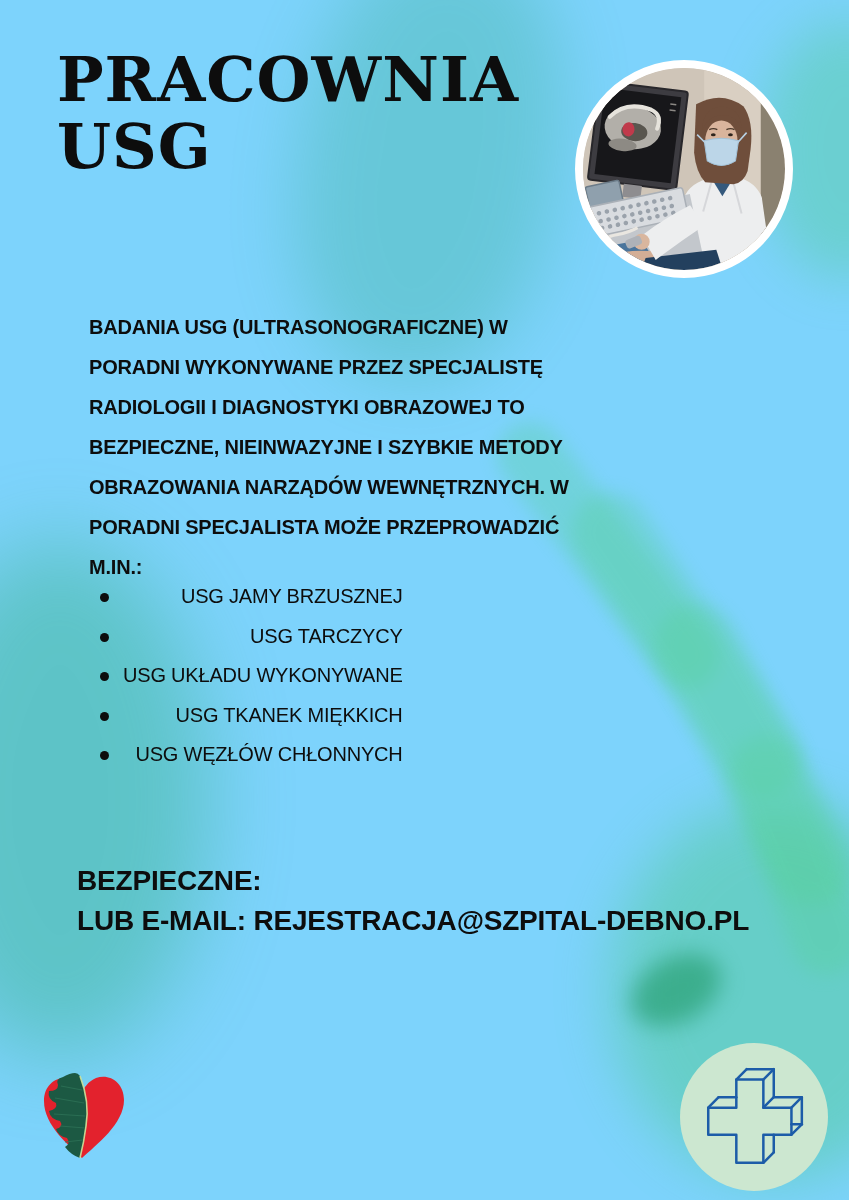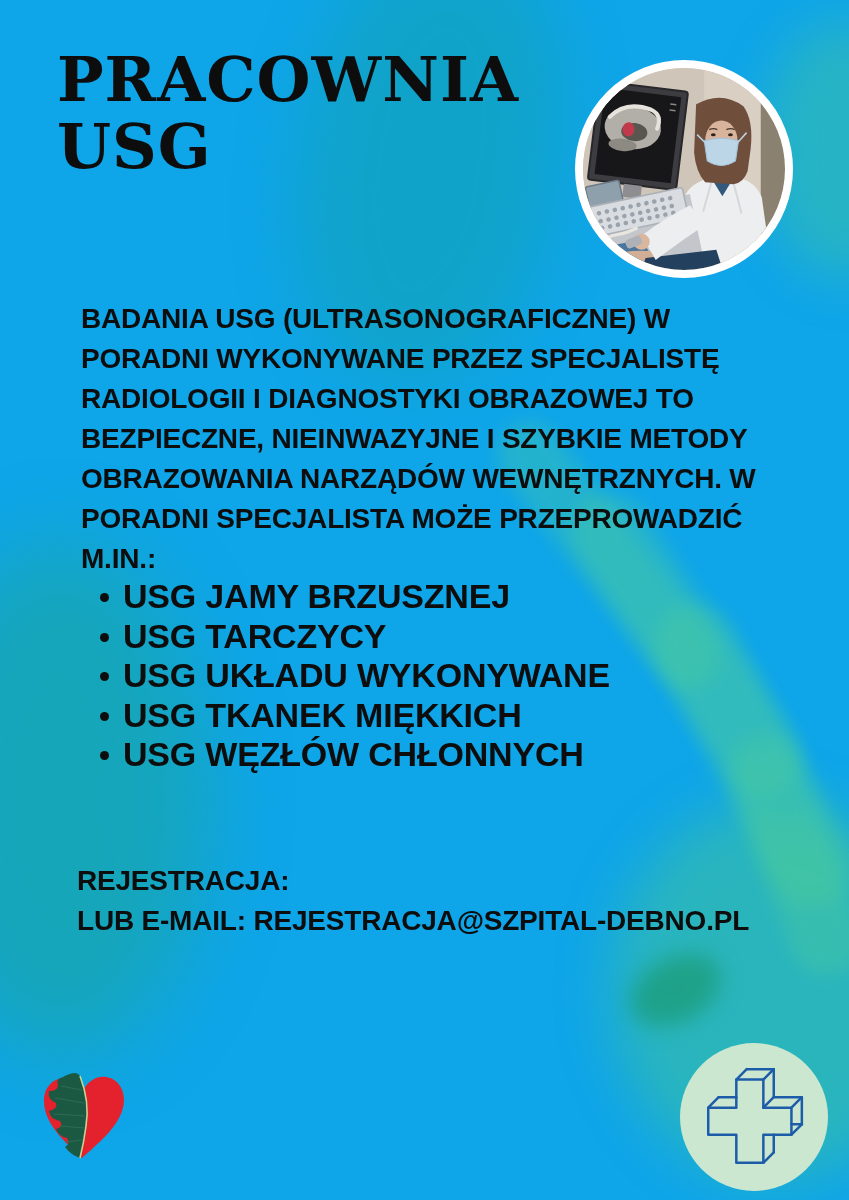--- a/index.html
+++ b/index.html
@@ -1,18 +1,18 @@
 <!DOCTYPE html>
 <html><head>
 <meta charset="utf-8">
 <style>
   html,body{margin:0;padding:0;background:#222;}
   .poster{
     position:relative;width:849px;height:1200px;overflow:hidden;
-    background:#0ea5e9;
+    background:#7dd3fc;
     font-family:"Liberation Sans",sans-serif;color:#0d0d0d;
   }
   
   .tex{position:absolute;pointer-events:none;}
   .tex-streak{left:300px;top:-60px;width:260px;height:440px;background:#1a9e5e;opacity:.22;filter:blur(34px);transform:rotate(9deg);border-radius:45%;}
   .tex-topright{left:760px;top:20px;width:170px;height:260px;background:#4ecb8d;opacity:.38;filter:blur(26px);border-radius:50%;}
   .tex-palm{left:610px;top:800px;width:330px;height:380px;background:#4cc98a;opacity:.45;filter:blur(28px);border-radius:50%;}
   .tex-finger{background:#55d193;opacity:.30;filter:blur(9px);border-radius:60px;}
   .f1{left:575px;top:395px;width:66px;height:320px;transform:rotate(-38deg);}
   .f2{left:648px;top:470px;width:78px;height:350px;transform:rotate(-34deg);}
@@ -28,25 +28,25 @@
     font-size:62px;line-height:67px;letter-spacing:1px;color:#0d0d0d;
   }
   
   .photo-wrap{
     position:absolute;left:575px;top:60px;width:202px;height:202px;
     border:8px solid #ffffff;border-radius:50%;overflow:hidden;background:#cfc5b8;
   }
   .photo-wrap svg{display:block;}
   
   .intro{
-    position:absolute;left:77px;top:295px;width:730px;margin:4px;
-    font-size:28px;font-weight:bold;line-height:40px;white-space:pre-line;letter-spacing:-.2px;
+    position:absolute;left:77px;top:295px;width:730px;margin:12px;
+    font-size:20px;font-weight:bold;line-height:40px;white-space:pre-line;letter-spacing:-.2px;
   }
   .usg-list{position:absolute;left:77px;top:577px;margin:0;padding:0;list-style:none;}
-  .usg-list li{position:relative;padding-left:46px;font-size:34px;font-weight:bold;line-height:39.5px;letter-spacing:-.2px;}
+  .usg-list li{position:relative;padding-left:46px;font-size:20px;font-weight:normal;line-height:39.5px;letter-spacing:-.2px;text-align:right;}
   .usg-list li .dot{
     position:absolute;left:23px;top:16px;width:9px;height:9px;border-radius:50%;background:#0d0d0d;
   }
   .registration{position:absolute;left:77px;top:861px;font-size:28px;font-weight:bold;line-height:40px;letter-spacing:-.2px;}
   .reg-line{white-space:pre;}
 
   
   .heart-logo{position:absolute;left:33px;top:1066px;width:102px;height:100px;}
   .cross-badge{
     position:absolute;left:680px;top:1043px;width:148px;height:148px;border-radius:50%;
@@ -142,21 +142,21 @@
 
   <ul class="usg-list">
     <li><span class="dot"></span><span>USG JAMY BRZUSZNEJ</span></li>
     <li><span class="dot"></span><span>USG TARCZYCY</span></li>
     <li><span class="dot"></span><span>USG UKŁADU WYKONYWANE</span></li>
     <li><span class="dot"></span><span>USG TKANEK MIĘKKICH</span></li>
     <li><span class="dot"></span><span>USG WĘZŁÓW CHŁONNYCH</span></li>
   </ul>
 
   <div class="registration">
-    <div class="reg-line">REJESTRACJA:</div>
+    <div class="reg-line">BEZPIECZNE:</div>
     <div class="reg-line">LUB E-MAIL: REJESTRACJA@SZPITAL-DEBNO.PL</div>
   </div>
 
   <div class="heart-logo">
     <svg width="102" height="100" viewBox="0 0 100 100">
       <path d="M48 92 C 36 80 10 60 10 35 C 10 16 27 8 39 14 C 45 17 49 24 49 24 C 49 24 54 15 62 12 C 75 7 90 16 90 34 C 90 58 62 79 48 92 Z" fill="#e3222d"></path>
       <path d="M46 10 Q56 36 52 60 Q50 76 46 92 Q37 89 31 81 Q37 78 33 72 Q24 70 22 63 Q30 61 26 55 Q16 53 15 45 Q24 43 22 37 Q13 33 15 25 Q24 25 24 19 Q21 13 29 11 Q36 7 41 7 Q44 7 46 10 Z" fill="#1c5943"></path>
       <path d="M46 10 Q56 36 52 60 Q50 76 46 92" fill="none" stroke="#cfe39b" stroke-width="1.6" opacity="0.9"></path>
       <g stroke="#2e7257" stroke-width="1.2" opacity="0.8">
         <path d="M48 24 L27 20" fill="none"></path>

